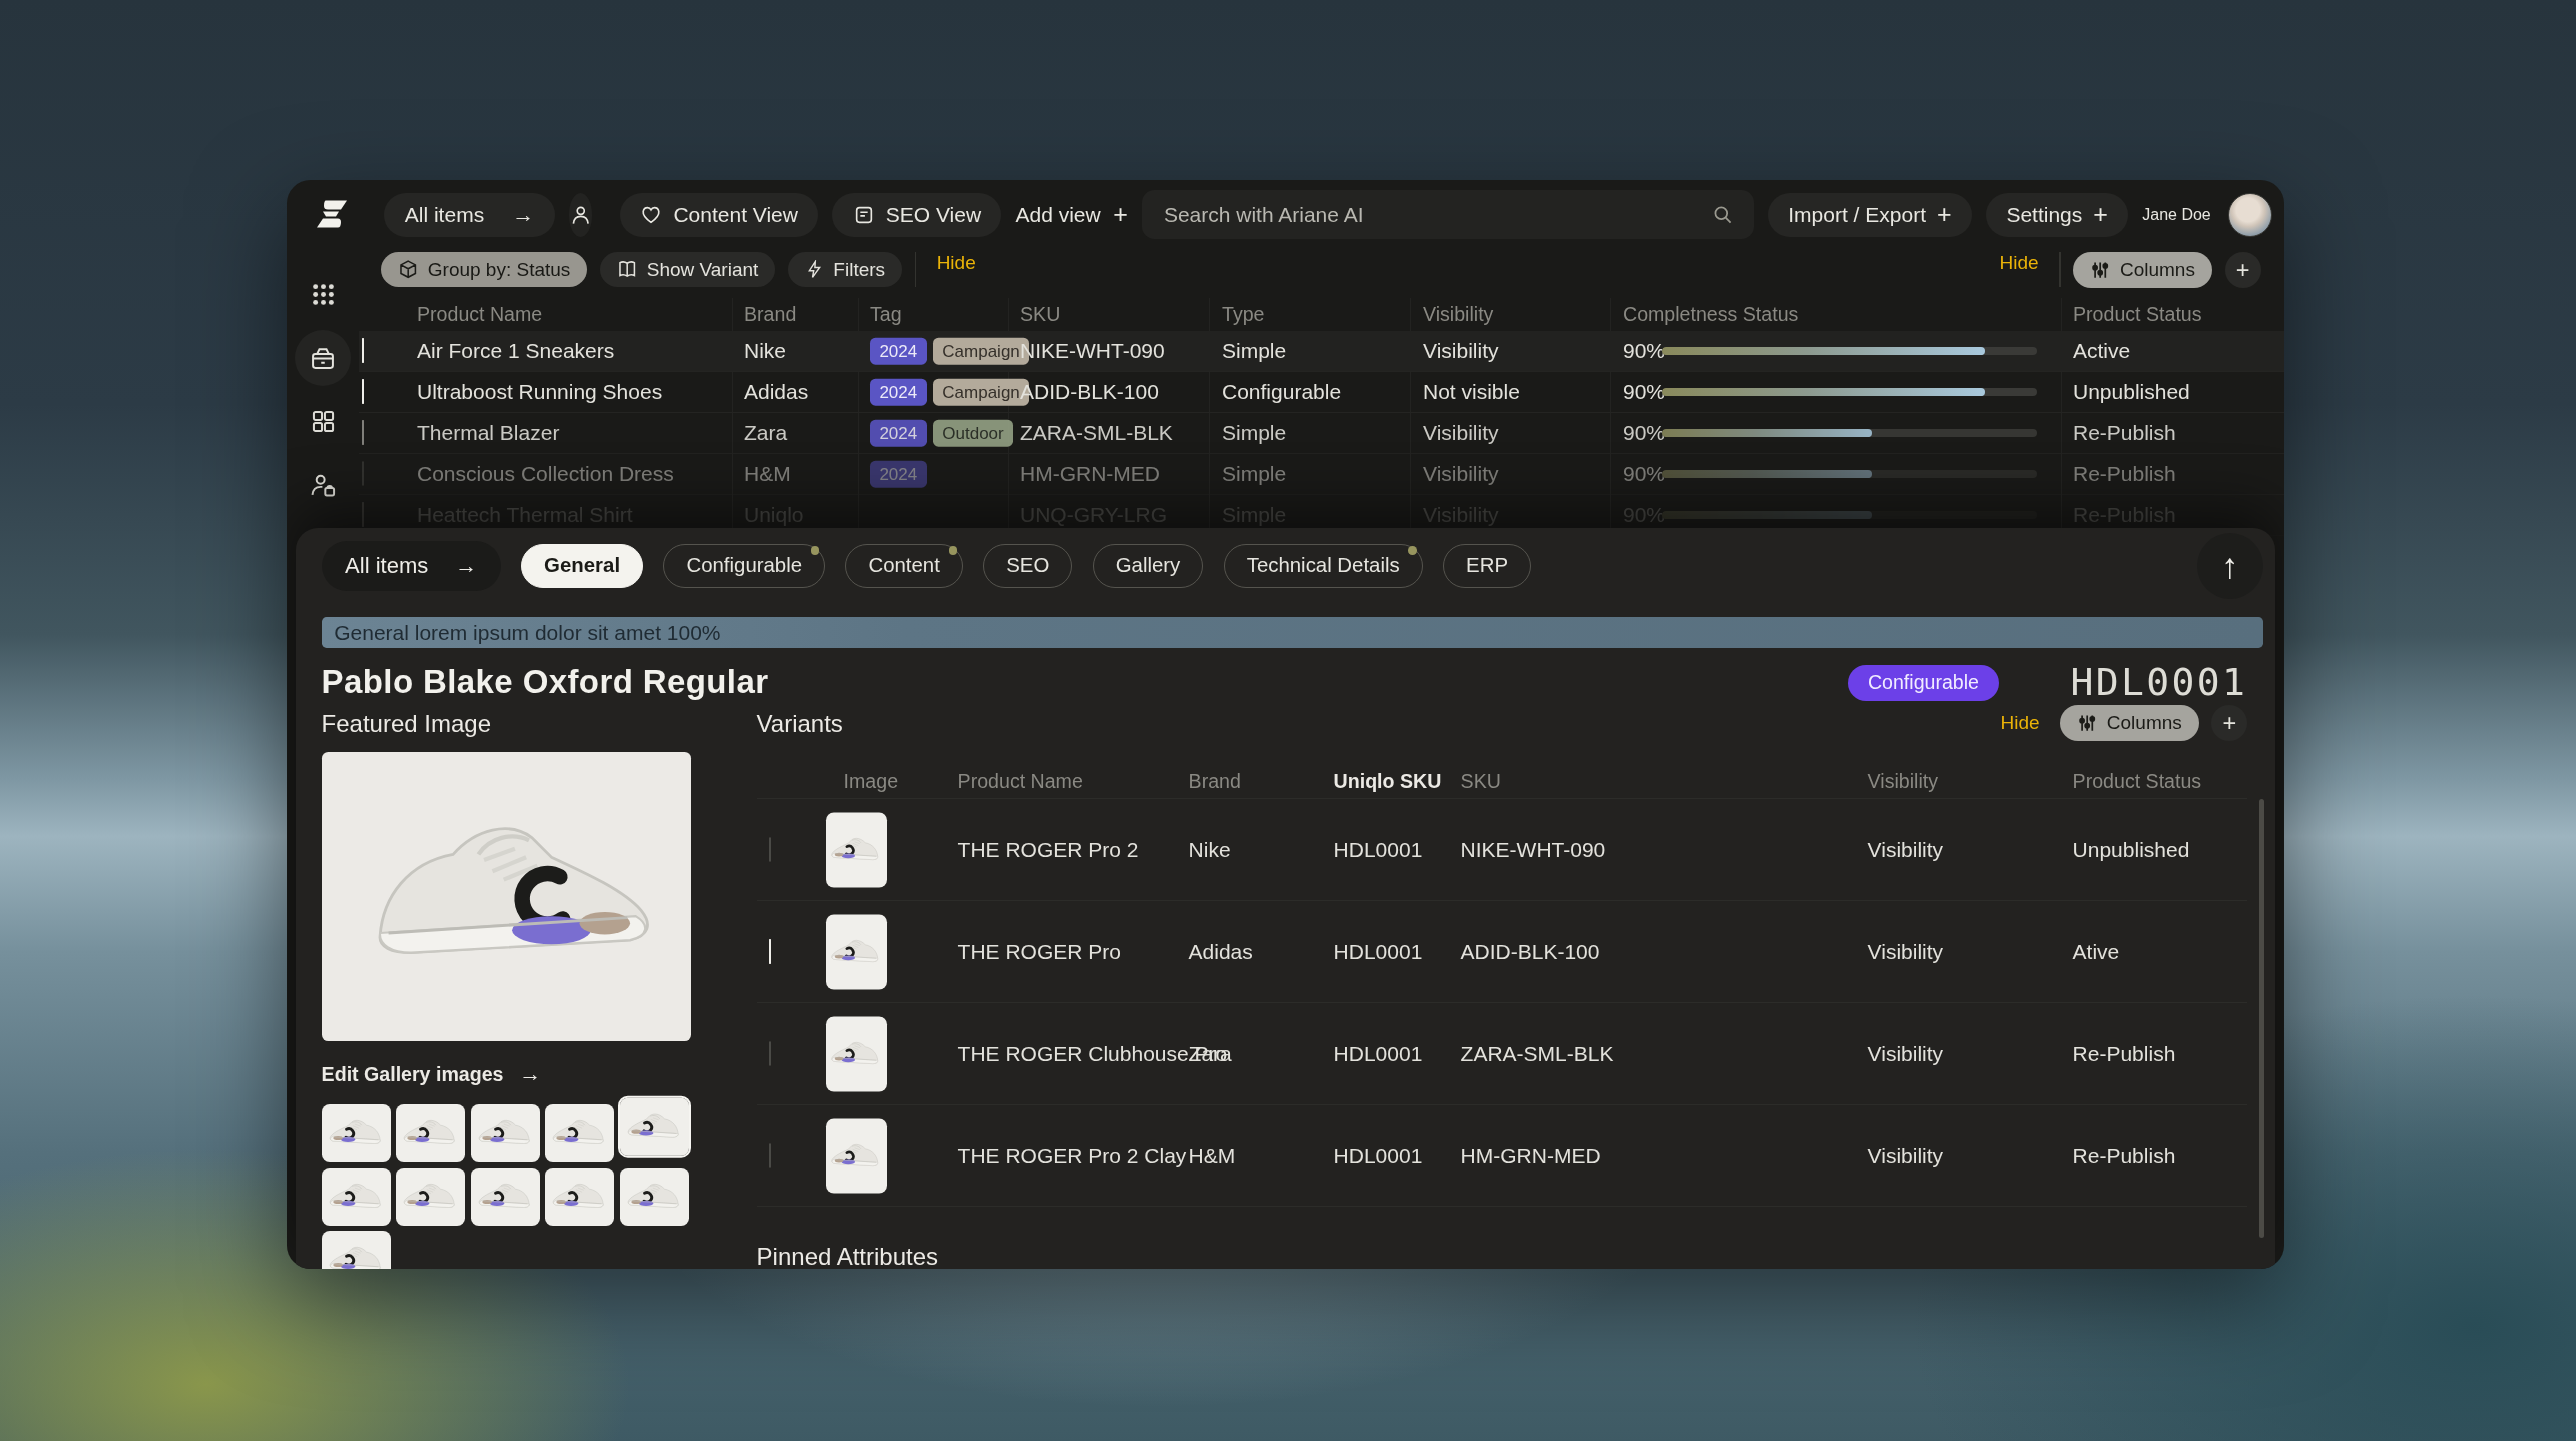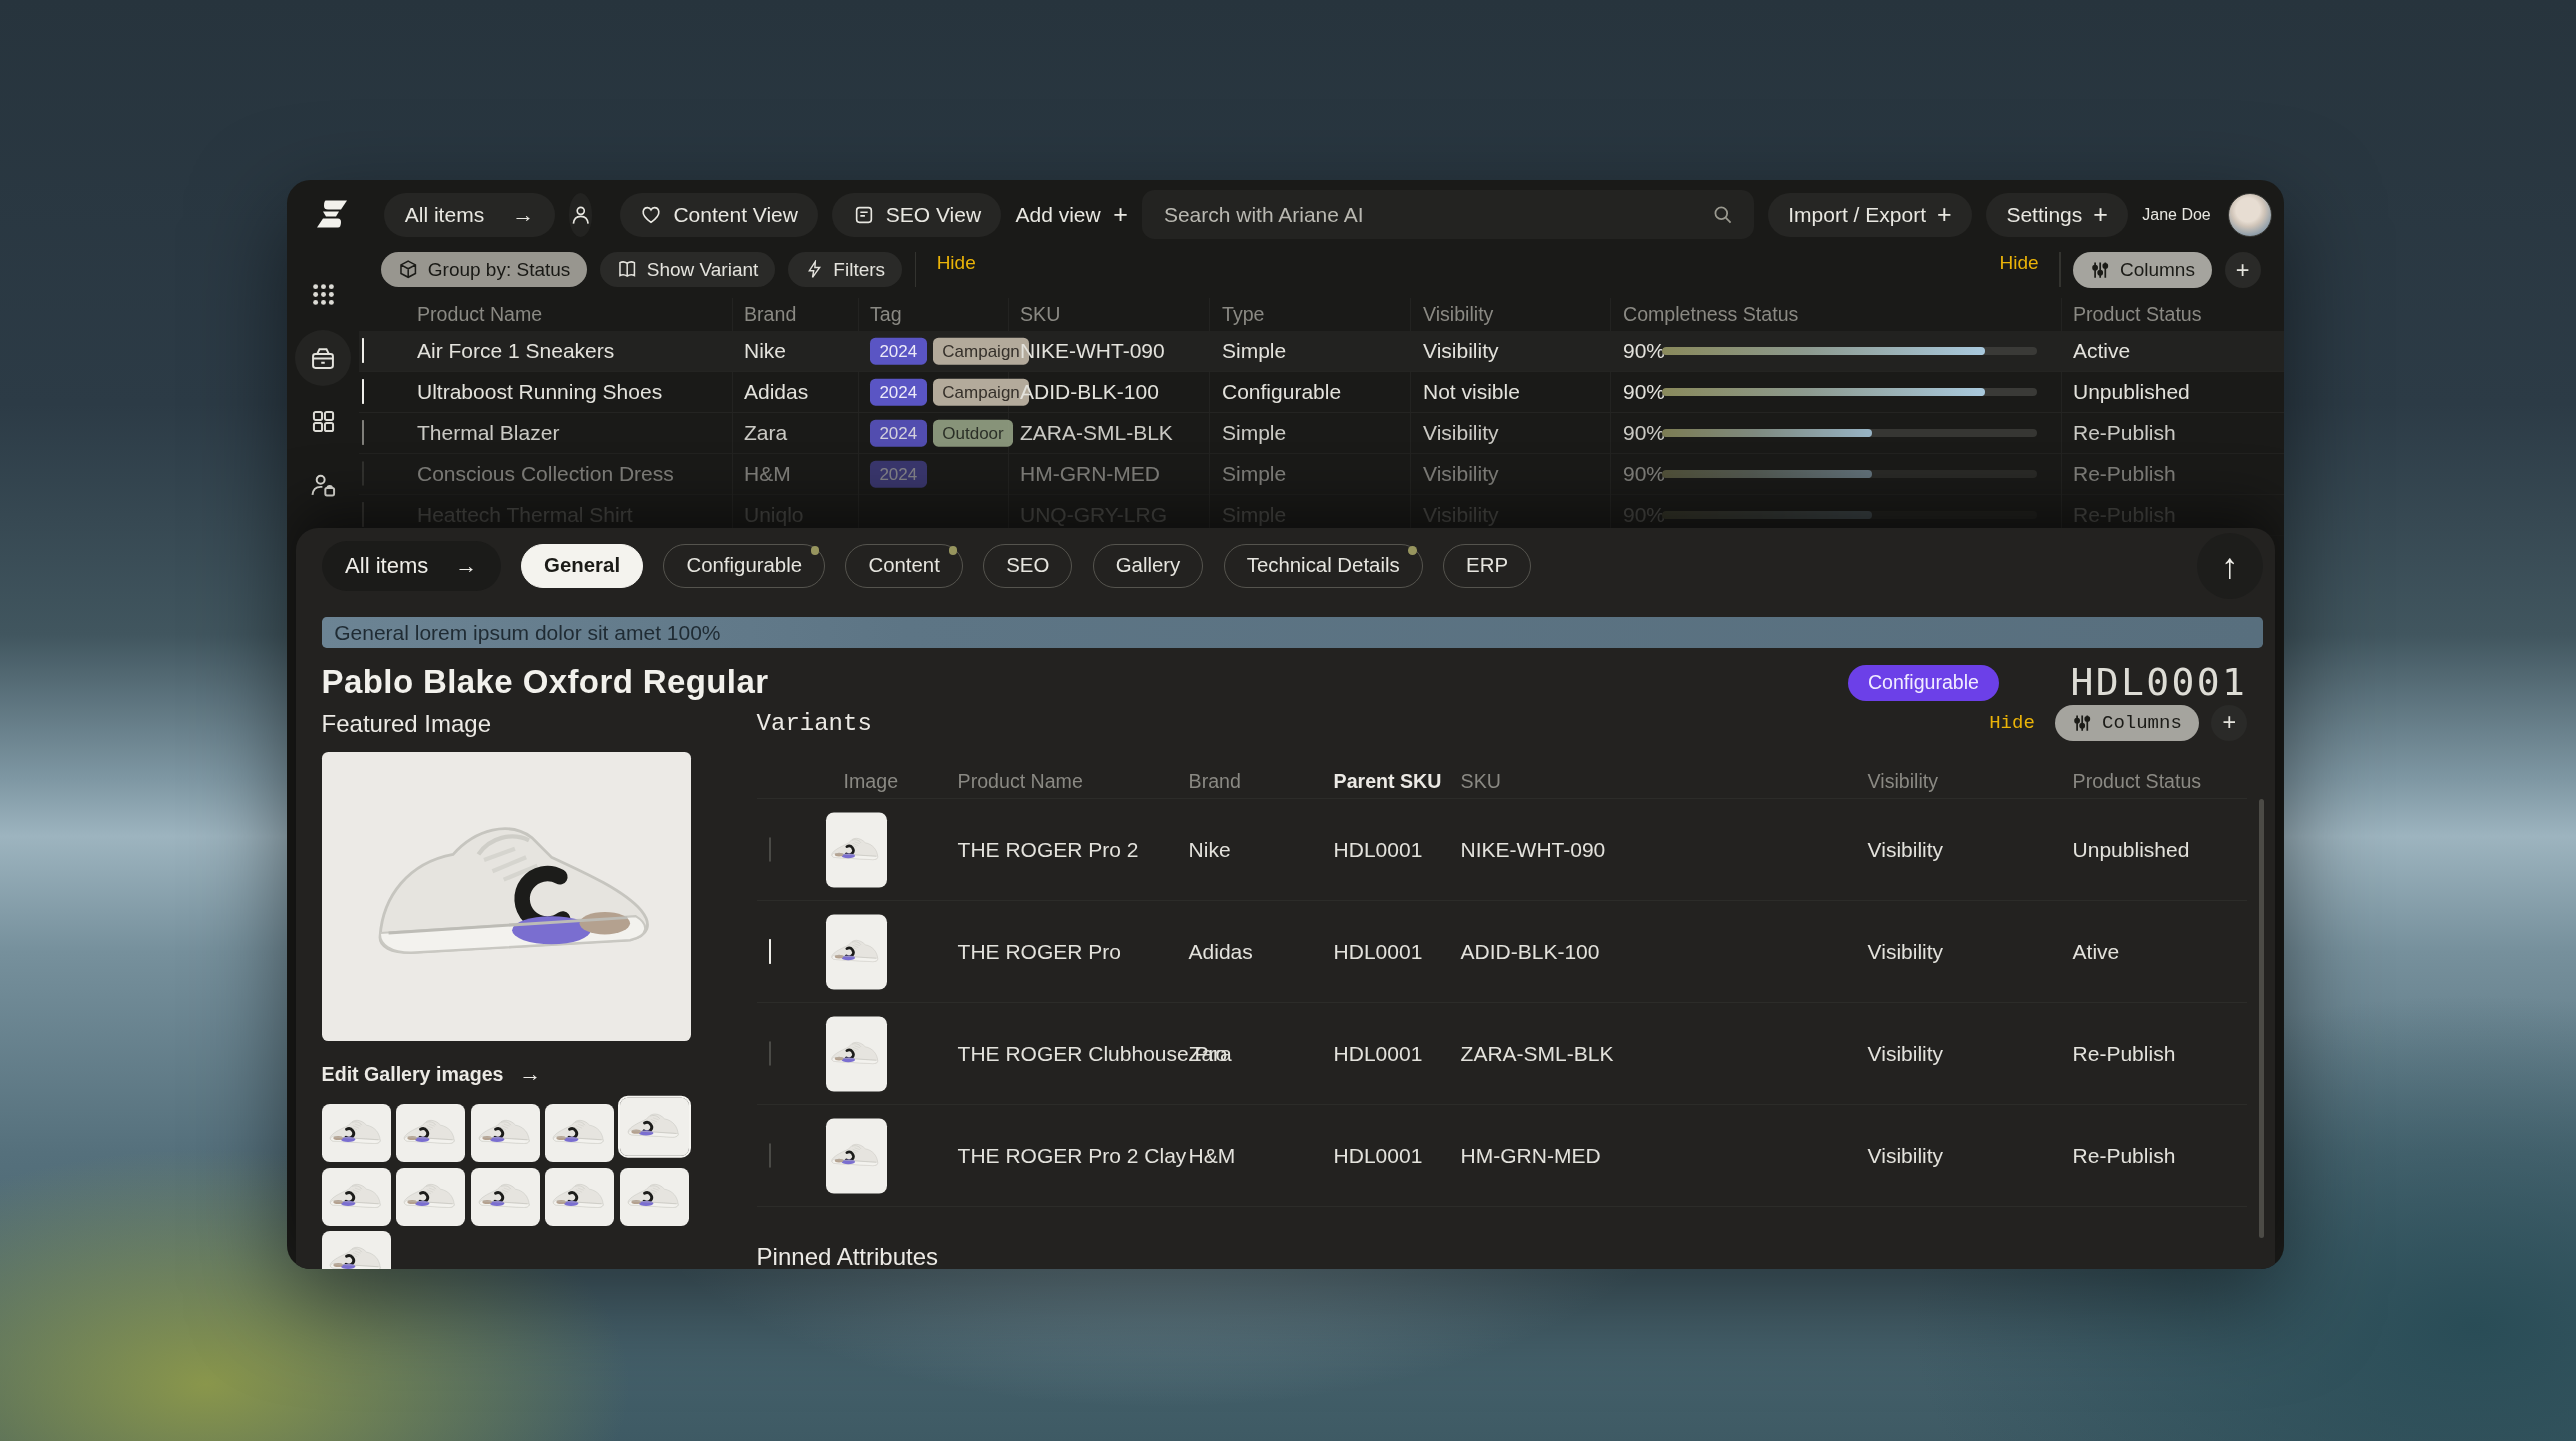--- a/index.html
+++ b/index.html
@@ -101,21 +101,21 @@
   .fcard { margin-top:14px; width:369px; height:289px; background:#eceae6; border-radius:6.3px; display:flex; align-items:center; justify-content:center; overflow:hidden; }
   .fcard svg { width:337px; height:227px; }
   .edit-row { margin-top:20.4px; display:flex; align-items:center; gap:15.7px; font-size:19.6px; font-weight:bold; color:#eceae5; }
   .thumbs { margin-top:17px; display:flex; flex-wrap:wrap; gap:5.5px; width:377px; }
   .thumb { width:69px; height:58px; background:#f0efeb; border-radius:7.8px; display:flex; align-items:center; justify-content:center; overflow:hidden; }
   .thumb svg { width:63px; height:44px; transform:scaleX(-1); }
   .thumb--active { transform:translateY(-6.3px); outline:2.4px solid #f6f5f1; }
 
   
   .variants { position:absolute; left:461px; right:28px; top:177px; }
-  .v-head { position:relative; height:38px;font-family:Liberation Mono, monospace; }
+  .v-head { position:relative; height:38px; }
   .v-head .sec-h { position:absolute; left:0; top:4.7px; }
   .v-ctrl { position:absolute; right:0; top:0; display:flex; align-items:center; gap:12.6px; }
 
   .v-thead { position:relative; height:36px; margin-top:20.4px; border-bottom:0.8px solid #2c2c29; font-size:19.6px; color:#8a8983; }
   .v-thead span { position:absolute; top:6.3px; }
   .vx-img { left:71px;margin-left:16px; } .vx-name { left:201px; } .vx-brand { left:432px; } .vx-psku { left:577px; }
   .vx-sku { left:704px; } .vx-vis { left:1111px; } .vx-status { left:1316px; }
   .v-thead .vx-psku { color:#eceae5; font-weight:bold; }
 
   .vrow { position:relative; height:102px; border-bottom:0.8px solid #2c2c29; font-size:21px; color:#e3e2dc; }
@@ -536,21 +536,21 @@
               <span>Columns</span>
             </div>
             <div class="round-btn">+</div>
           </div>
         </div>
 
         <div class="v-thead">
           <span class="vx-img">Image</span>
           <span class="vx-name">Product Name</span>
           <span class="vx-brand">Brand</span>
-          <span class="vx-psku">Parent SKU</span>
+          <span class="vx-psku">Uniqlo SKU</span>
           <span class="vx-sku">SKU</span>
           <span class="vx-vis">Visibility</span>
           <span class="vx-status">Product Status</span>
         </div>
 
         <div class="vrow">
           <span class="cell vx-cb" style="left:12.6px"><span class="cb"></span></span>
           <span class="cell" style="left:39px"><span class="dot" style="background:#97958c"></span></span>
           <span class="vthumb">
               <svg viewBox="0 0 240 140">

